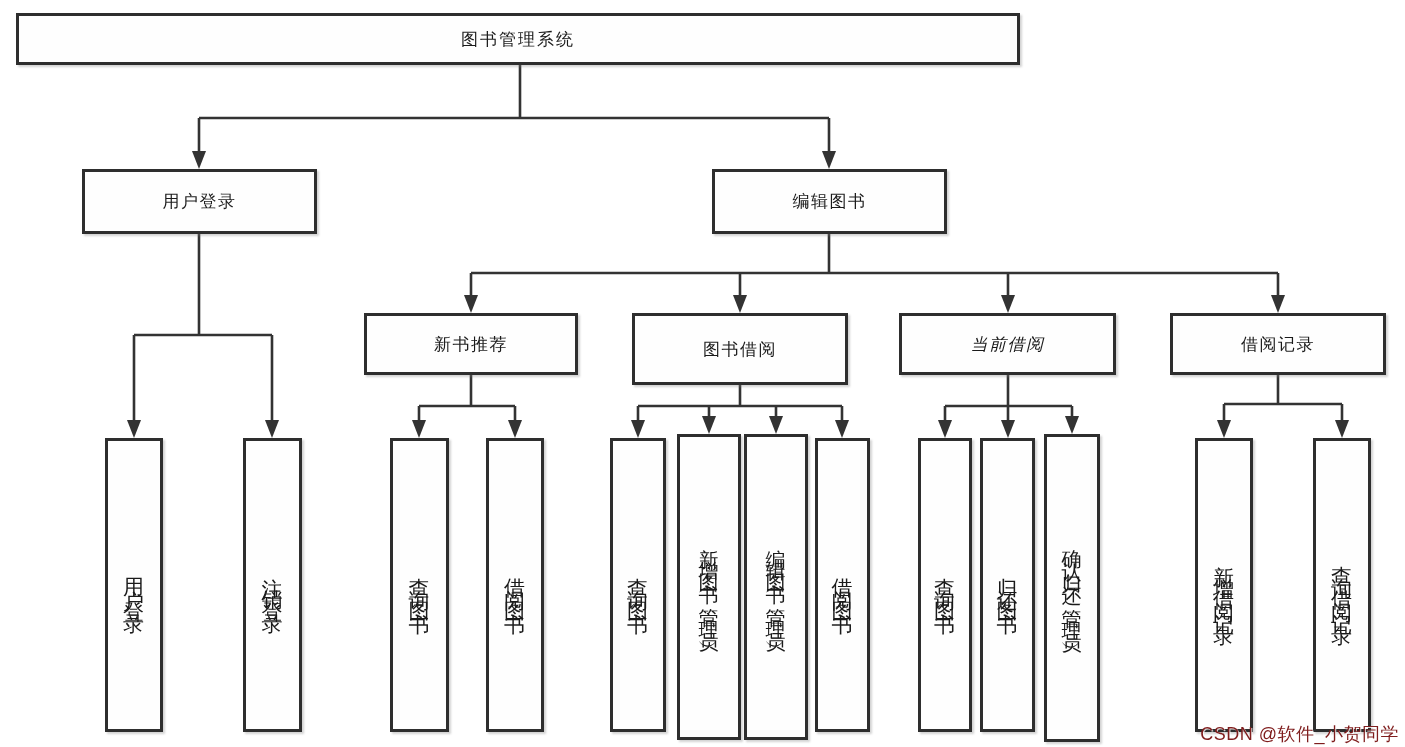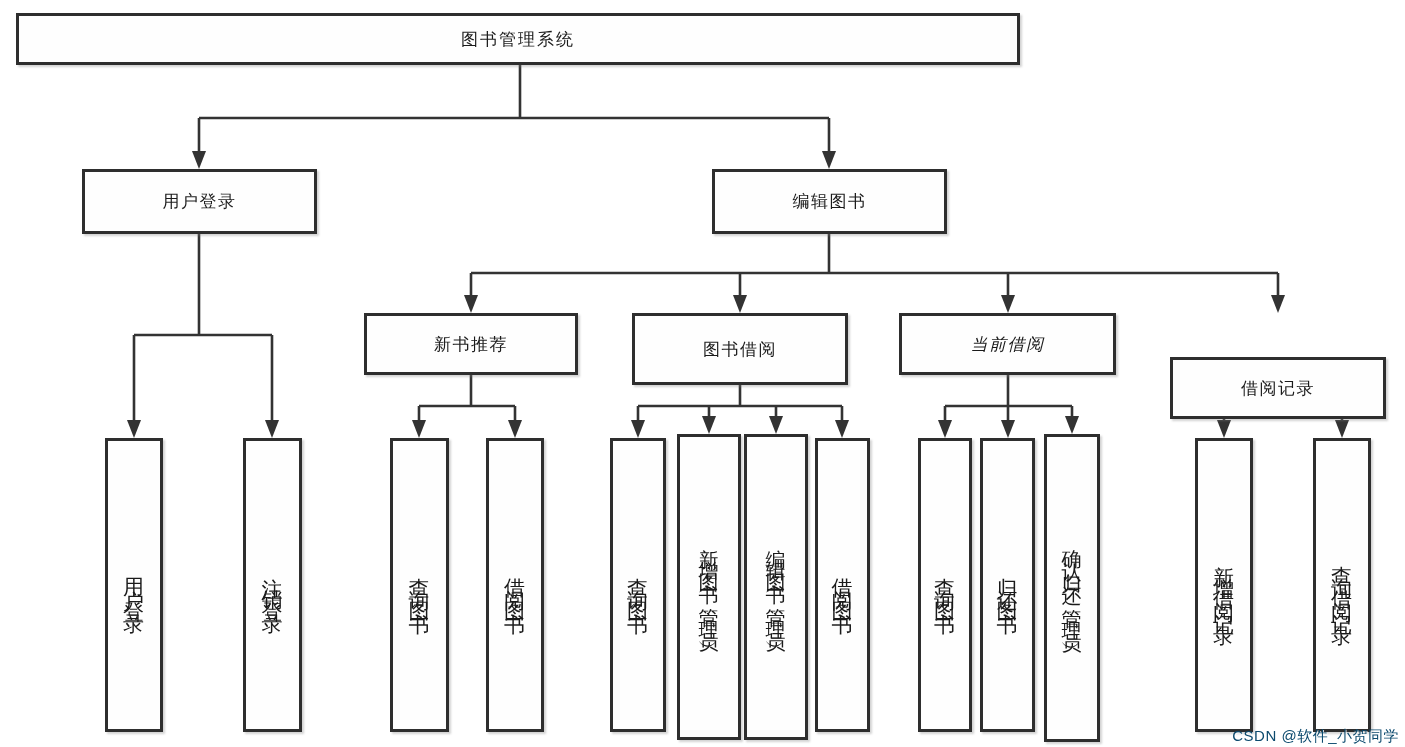--- a/index.html
+++ b/index.html
@@ -19,21 +19,21 @@
   .h-node { font-size:17px; letter-spacing:1.5px; }
   .root-node { font-size:17px; letter-spacing:2px; }
   .v-node .vtext {
     writing-mode:vertical-rl; text-orientation:mixed;
     font-size:21px; letter-spacing:12px; line-height:1;
     white-space:nowrap;
   }
   .v-node.admin .vtext { font-size:20px; letter-spacing:12px; }
   .watermark {
     position:absolute; right:6px; bottom:1px;
-    font-size:15px; color:#0c4a6e; letter-spacing:0.5px;
+    font-size:18px; color:#7f1d1d; letter-spacing:0.5px;
     text-shadow:1px 1px 0 rgba(255,255,255,0.8);
     z-index:5;
   }
 </style>
 </head>
 <body>
 
 <div class="canvas">
 
   <svg class="connector-layer" viewBox="0 0 1405 747" xmlns="http://www.w3.org/2000/svg">
@@ -96,21 +96,21 @@
 
   <div class="node h-node" style="left:364px; top:313px; width:214px; height:62px;">
     <span>新书推荐</span>
   </div>
   <div class="node h-node" style="left:632px; top:313px; width:216px; height:72px;">
     <span>图书借阅</span>
   </div>
   <div class="node h-node" style="left:899px; top:313px; width:217px; height:62px;font-style:italic;">
     <span>当前借阅</span>
   </div>
-  <div class="node h-node" style="left:1170px; top:313px; width:216px; height:62px;margin-top:44px;">
+  <div class="node h-node" style="left:1170px; top:313px; width:216px; height:62px;">
     <span>借阅记录</span>
   </div>
 
   <div class="node v-node" style="left:105px; top:438px; width:58px; height:294px;">
     <span class="vtext">用户登录</span>
   </div>
   <div class="node v-node" style="left:243px; top:438px; width:59px; height:294px;">
     <span class="vtext">注销登录</span>
   </div>
 

